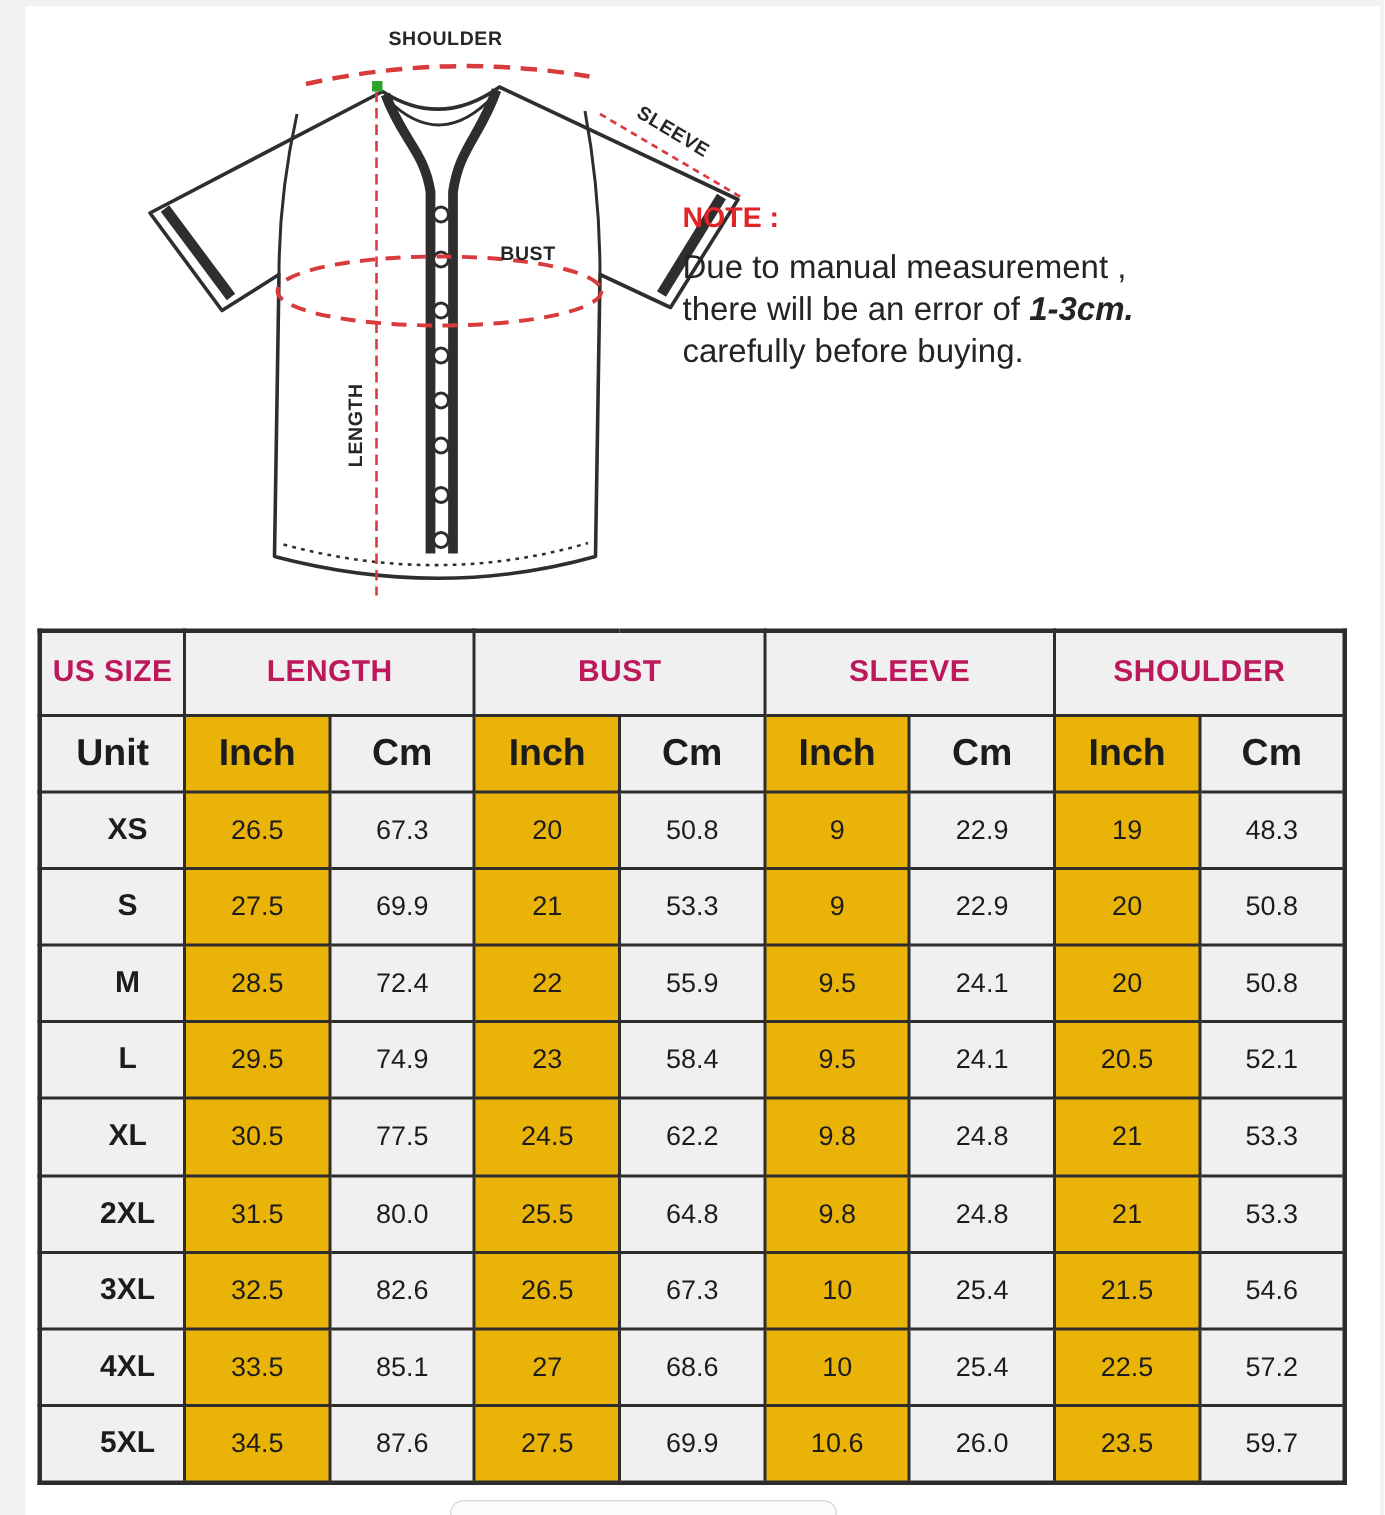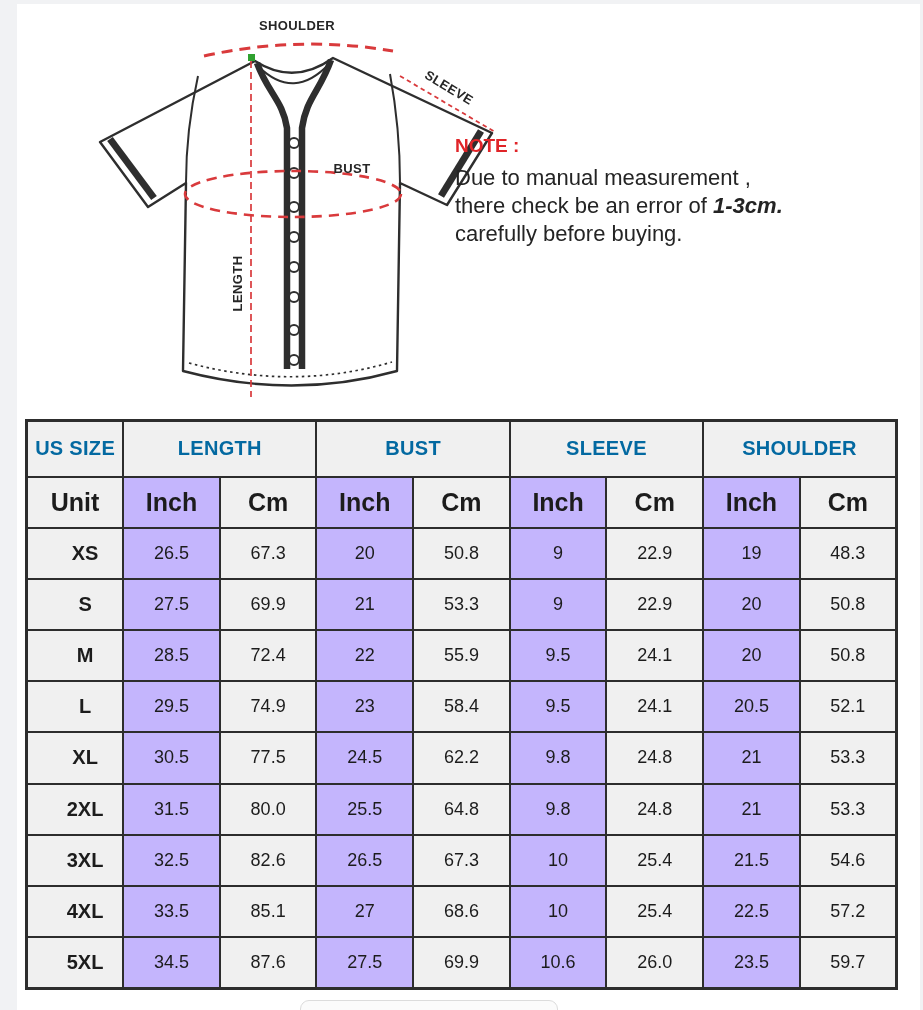--- a/index.html
+++ b/index.html
@@ -29,26 +29,26 @@
   .note-bold  { font-weight:bold;font-style:italic; }
 
   
   .size-table-wrap { position:absolute; left:25px; top:419px; }
   table.size-table { border-collapse:collapse; table-layout:fixed; width:873px; height:571px;
                      border:3px solid #2d2d2d; background:#ffffff; }
   table.size-table th, table.size-table td { border:2px solid #2d2d2d; text-align:center; vertical-align:middle; }
   table.size-table col { width:11.111%; }
   tr.group-header-row { height:56px; }
   tr.unit-row, table.size-table tbody tr { height:51px; }
-  .group-header { font-size:20px; font-weight:bold; color:#0369a1; letter-spacing:0.3px; }
+  .group-header { font-size:20px; font-weight:bold; color:#be185d; letter-spacing:0.3px; }
   .unit-cell    { font-size:25px; font-weight:bold; color:#1c1c1c; }
   .size-cell    { font-size:20px; font-weight:bold; color:#1c1c1c;padding-left:20px; }
   .val-cell     { font-size:18px; color:#1c1c1c; }
   .c-gray  { background:#f0f0f0; }
-  .c-white { background:#c4b5fd; }
+  .c-white { background:#eab308; }
 
   
   .partial-button { position:absolute; left:300px; top:1000px; width:258px; height:20px;
                     border:1.5px solid #dcdcdc; border-radius:9px; background:#fbfbfb; }
 </style>
 </head>
 <body>
 
 <div class="page">
 
@@ -93,21 +93,21 @@
     </svg>
 
     <span class="diagram-label label-shoulder">SHOULDER</span>
     <span class="diagram-label label-sleeve">SLEEVE</span>
     <span class="diagram-label label-bust">BUST</span>
     <span class="diagram-label label-length">LENGTH</span>
 
     <div class="note-block">
       <div class="note-title">NOTE :</div>
       <div class="note-line">Due to manual measurement ,</div>
-      <div class="note-line"><span>there check be an error of </span><span class="note-bold">1-3cm.</span></div>
+      <div class="note-line"><span>there will be an error of </span><span class="note-bold">1-3cm.</span></div>
       <div class="note-line">carefully before buying.</div>
     </div>
   </div>
 
   <div class="size-table-wrap">
     <table class="size-table">
       <colgroup>
         <col>
           <col>
           <col>

